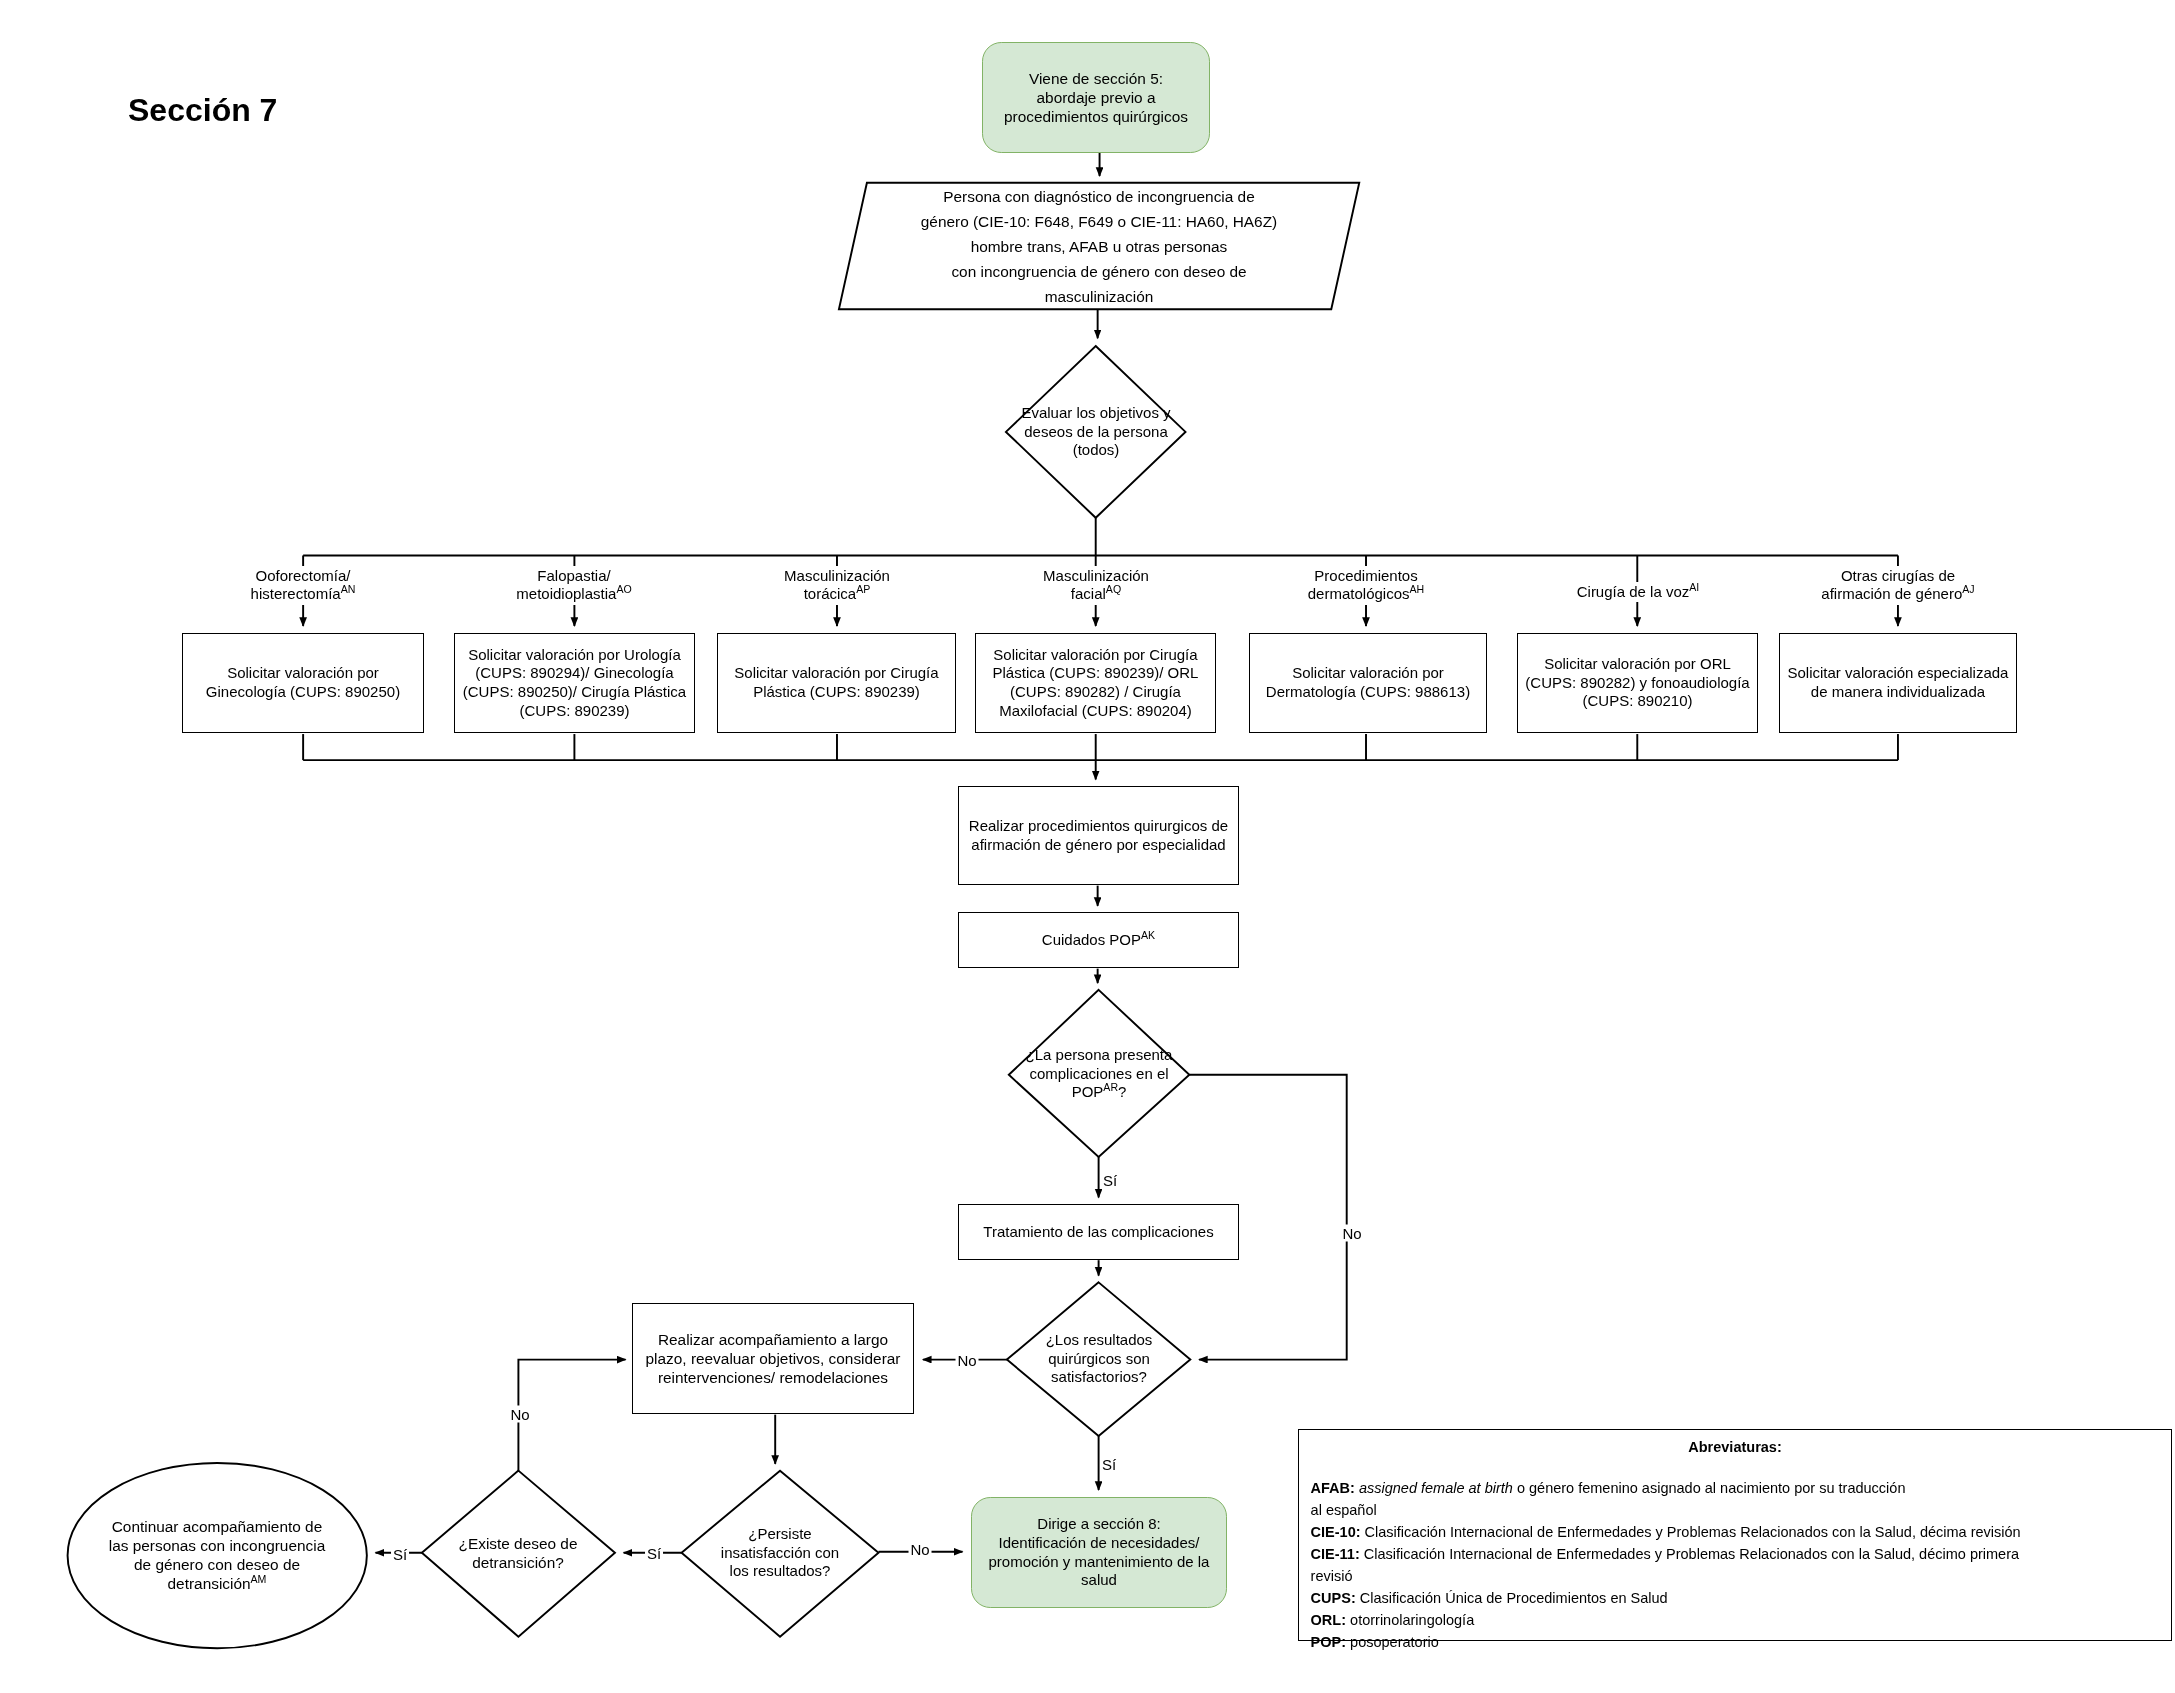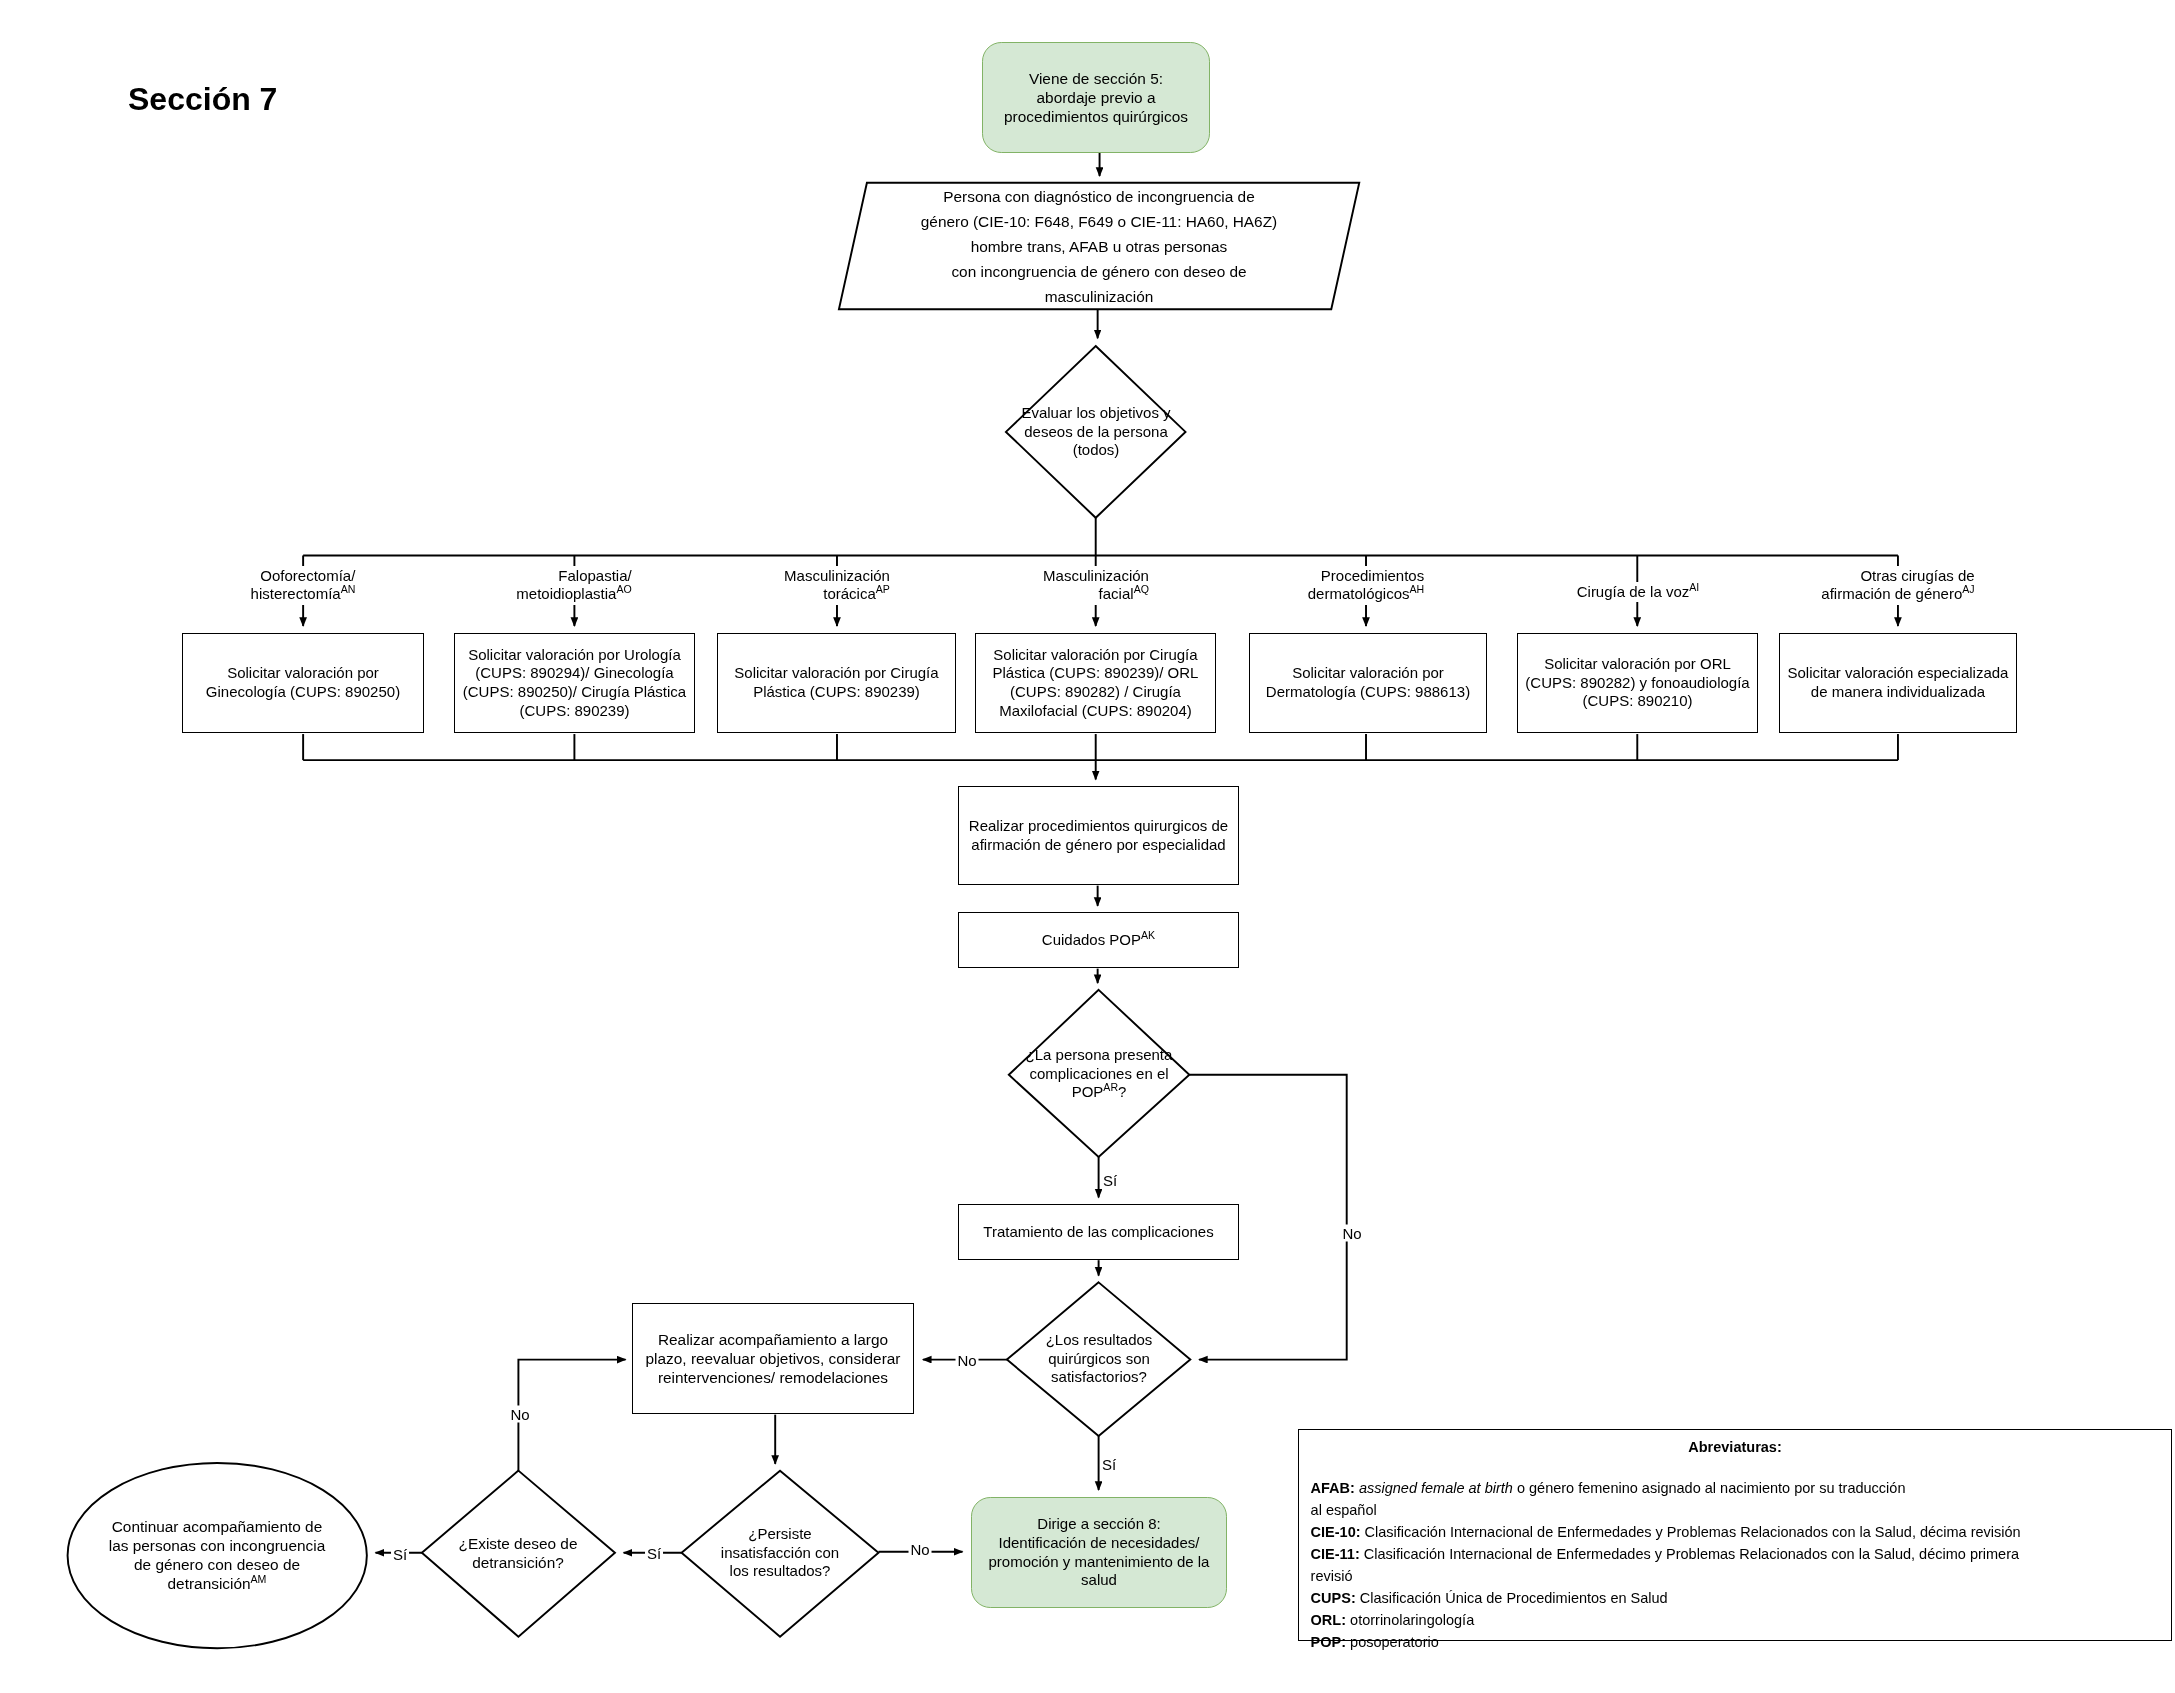--- a/index.html
+++ b/index.html
@@ -35,35 +35,35 @@
   .ctext{
     position:absolute;
     transform:translate(-50%,-50%);
     text-align:center;
     font-size:15px;line-height:1.24;
   }
   .col-lbl{
     position:absolute;
     transform:translateX(-50%);
     background:#fff;
-    text-align:right;
+    text-align:center;
     font-size:15px;line-height:1.22;
     padding:1px 2.9px;
     white-space:nowrap;
   }
   .elabel{
     position:absolute;
     transform:translate(-50%,-50%);
     background:#fff;
     font-size:15px;
     padding:0 1.9px;
   }
   sup{font-size:10.6px;line-height:0;}
   .title{
-    position:absolute;left:128px;top:81px;
+    position:absolute;left:128px;top:92px;
     font-size:32px;font-weight:bold;
   }
   .abbrev{
     position:absolute;box-sizing:border-box;
     background:#fff;border:1.9px solid #000;
     font-size:14.5px;line-height:22px;
     padding:5.8px 11.6px 7.7px 11.6px;
     text-align:left;
   }
   .abbrev .ab-title{text-align:center;font-weight:bold;margin-bottom:19.3px;}

